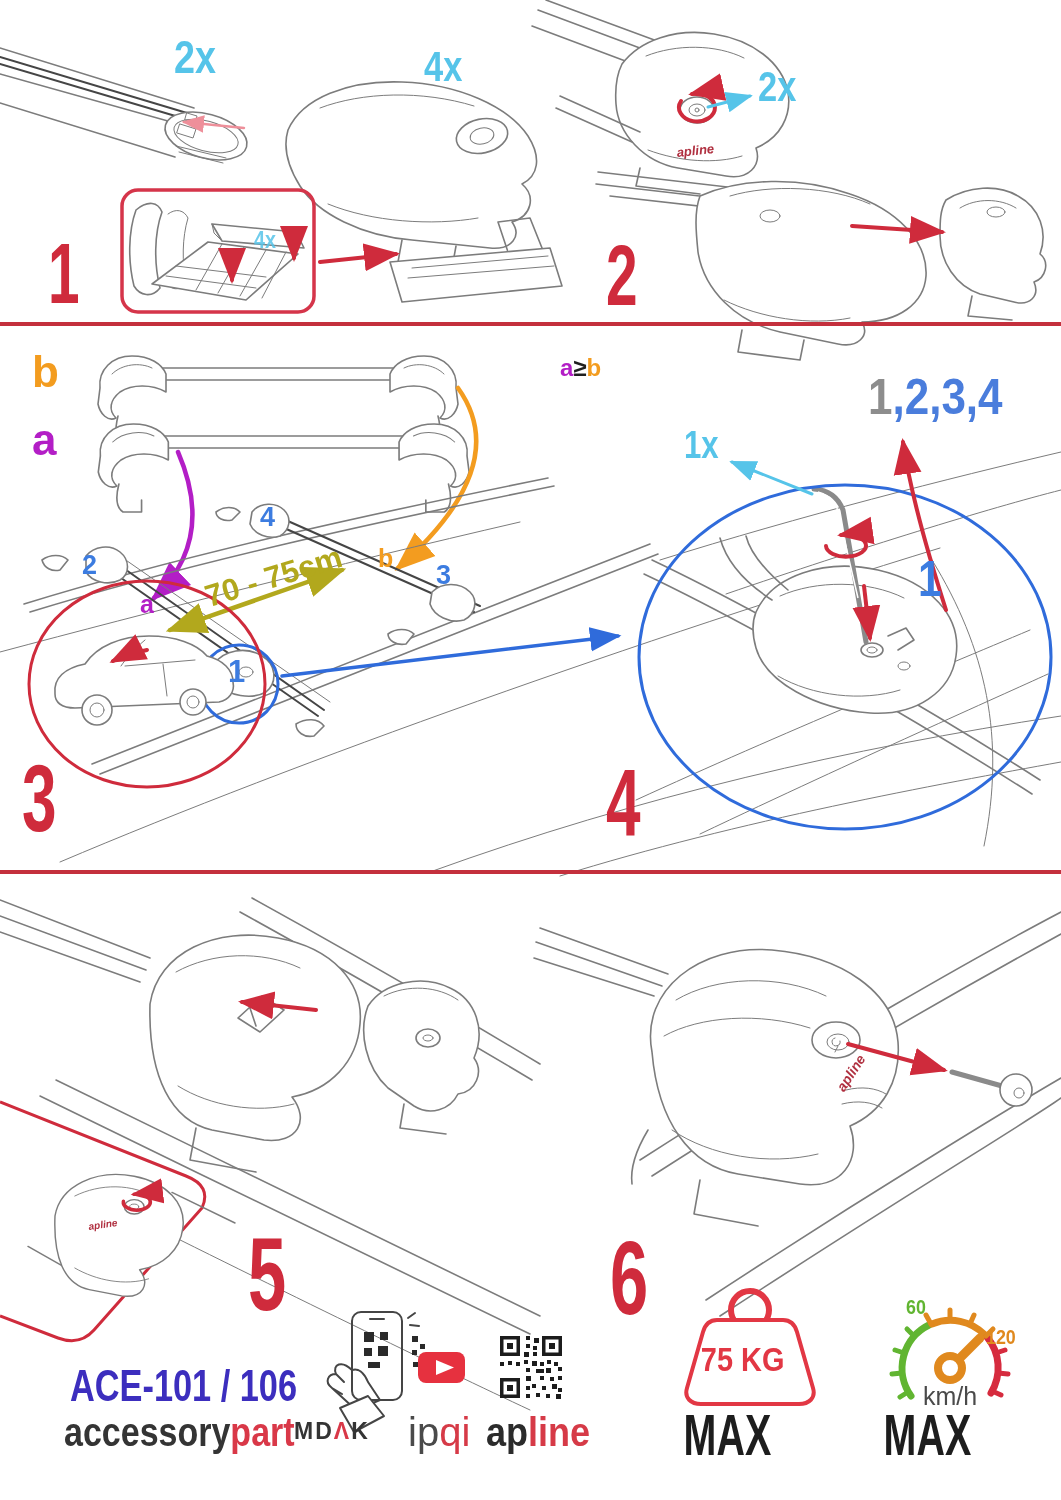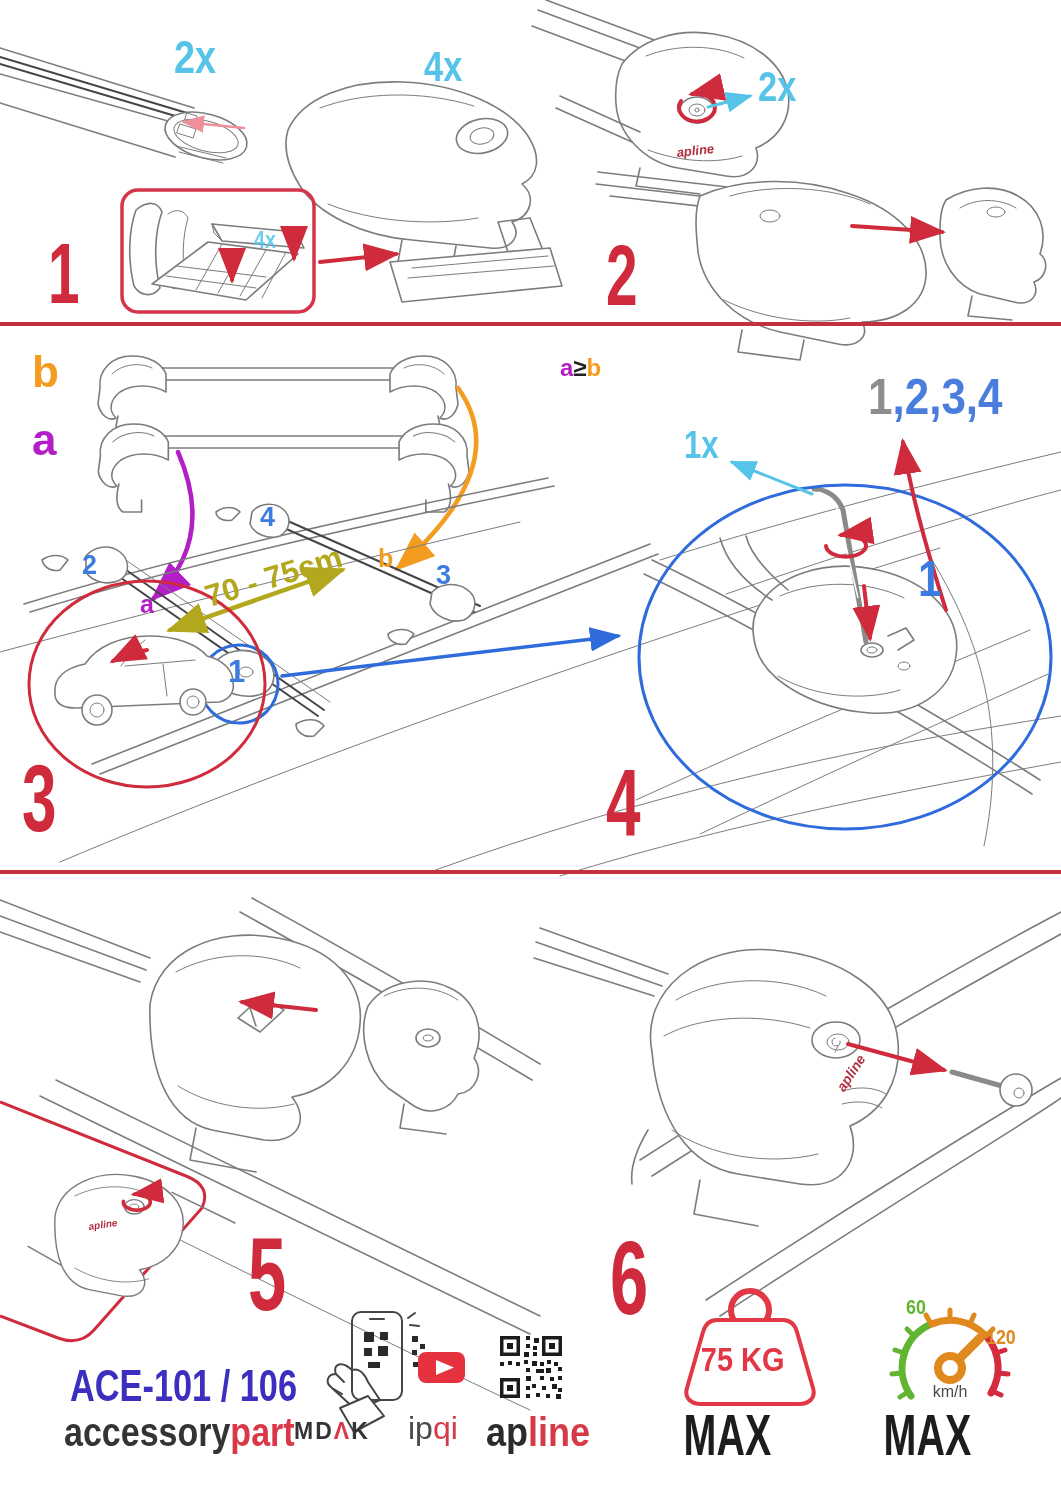--- a/index.html
+++ b/index.html
@@ -327,25 +327,25 @@
 
 <div class="t aplogo" style="left:676px;top:146px;font-size:13px;transform:rotate(-6deg)">apline</div>
 <div class="t aplogo" style="left:88px;top:1222px;font-size:10px;transform:rotate(-8deg)">apline</div>
 <div class="t aplogo" style="left:834px;top:1086px;font-size:14px;transform:rotate(-57deg)">apline</div>
 
 <div class="t" style="left:70px;top:1364px;font-size:44px;font-weight:700;color:#3c2ebe;transform:scaleX(.78)">ACE-101 / 106</div>
 <div class="t" style="left:64px;top:1412px;font-size:40px;transform:scaleX(.85)"><span class="footer-dark">accessory</span><span class="footer-red">part</span></div>
 
 <div class="t" style="left:294px;top:1420px;font-size:23px;letter-spacing:2px"><span class="footer-dark">MD</span><span class="footer-red">Λ</span><span class="footer-dark">K</span></div>
 
-<div class="t" style="left:408px;top:1412px;font-size:32px"><span style="color:#4a4a4a">ip</span><span style="color:#d63a47">qi</span></div>
+<div class="t" style="left:408px;top:1412px;font-size:40px"><span style="color:#4a4a4a">ip</span><span style="color:#d63a47">qi</span></div>
 
 <div class="t" style="left:486px;top:1412px;font-size:40px;font-weight:700;transform:scaleX(.9)"><span style="color:#2b2b2b">ap</span><span style="color:#d63a47">line</span></div>
 
 <div class="t" style="left:750px;top:1342px;font-size:34px;font-weight:700;color:#e23744;transform:translateX(-50%) scaleX(.85)">75 KG</div>
 <div class="t" style="left:748px;top:1406px;font-size:58px;font-weight:700;color:#1d1d1d;transform:translateX(-50%) scaleX(.68)">MAX</div>
 
 <div class="t" style="left:906px;top:1296px;font-size:21px;font-weight:700;color:#61b531;transform:scaleX(.85)">60</div>
 <div class="t" style="left:986px;top:1326px;font-size:21px;font-weight:700;color:#e0891e;transform:scaleX(.85)">120</div>
-<div class="t" style="left:950px;top:1384px;font-size:16px;color:#4a4a4a;transform:translateX(-50%)">km/h</div>
+<div class="t" style="left:950px;top:1384px;font-size:25px;color:#4a4a4a;transform:translateX(-50%)">km/h</div>
 <div class="t" style="left:948px;top:1406px;font-size:58px;font-weight:700;color:#1d1d1d;transform:translateX(-50%) scaleX(.68)">MAX</div>
 
 </div>
 
 </body></html>

